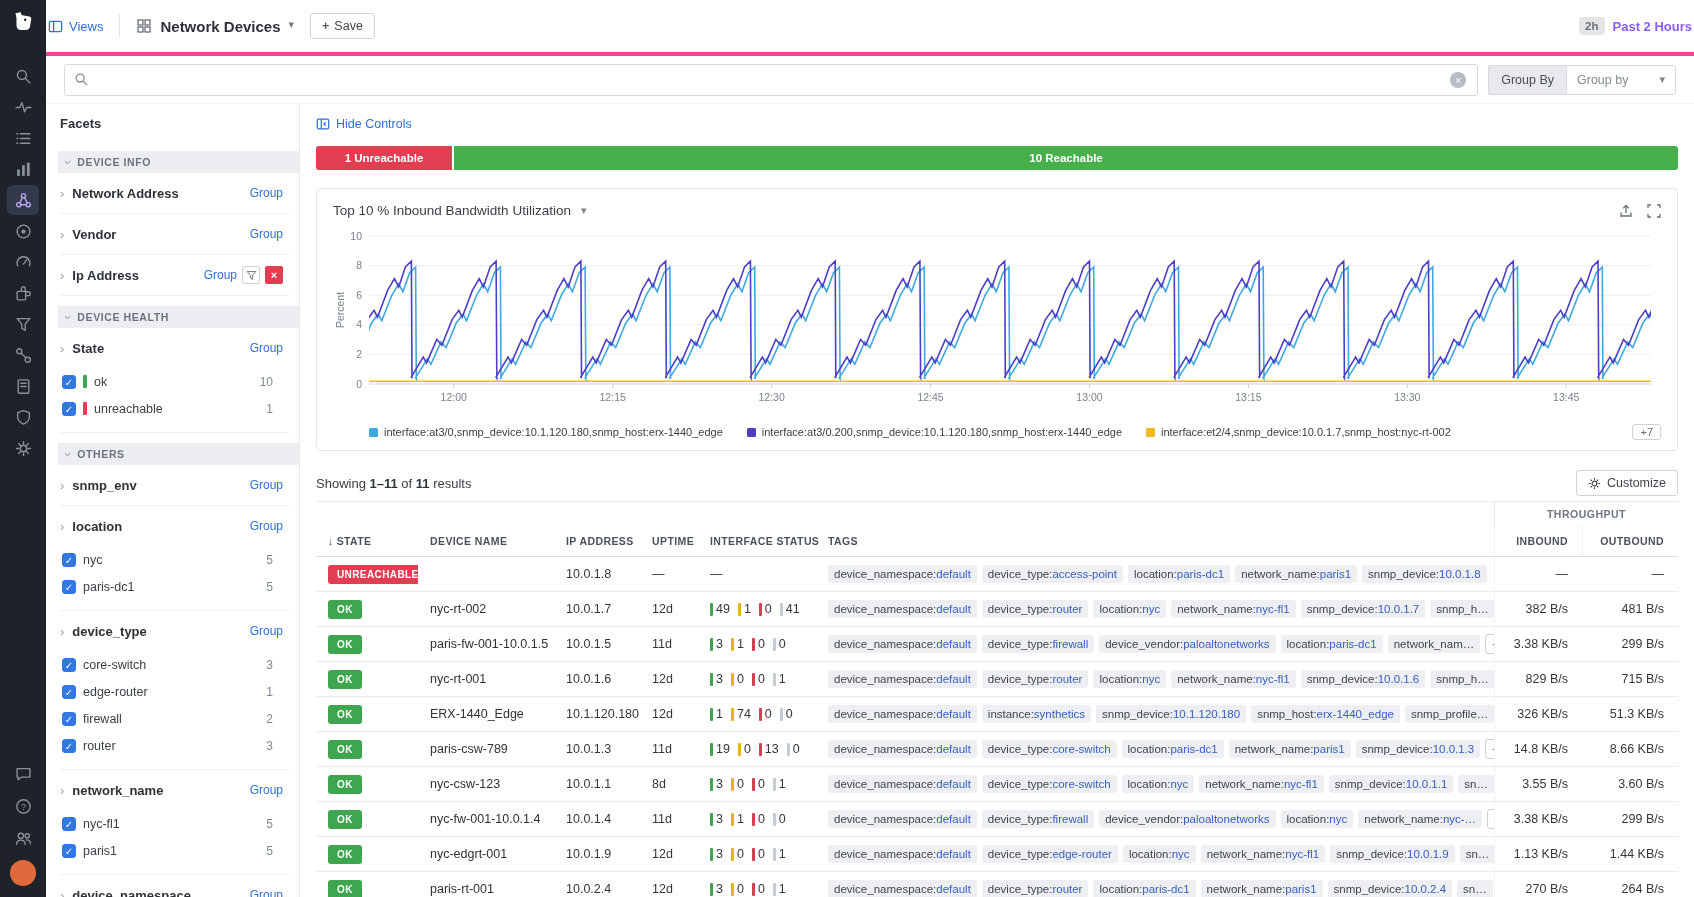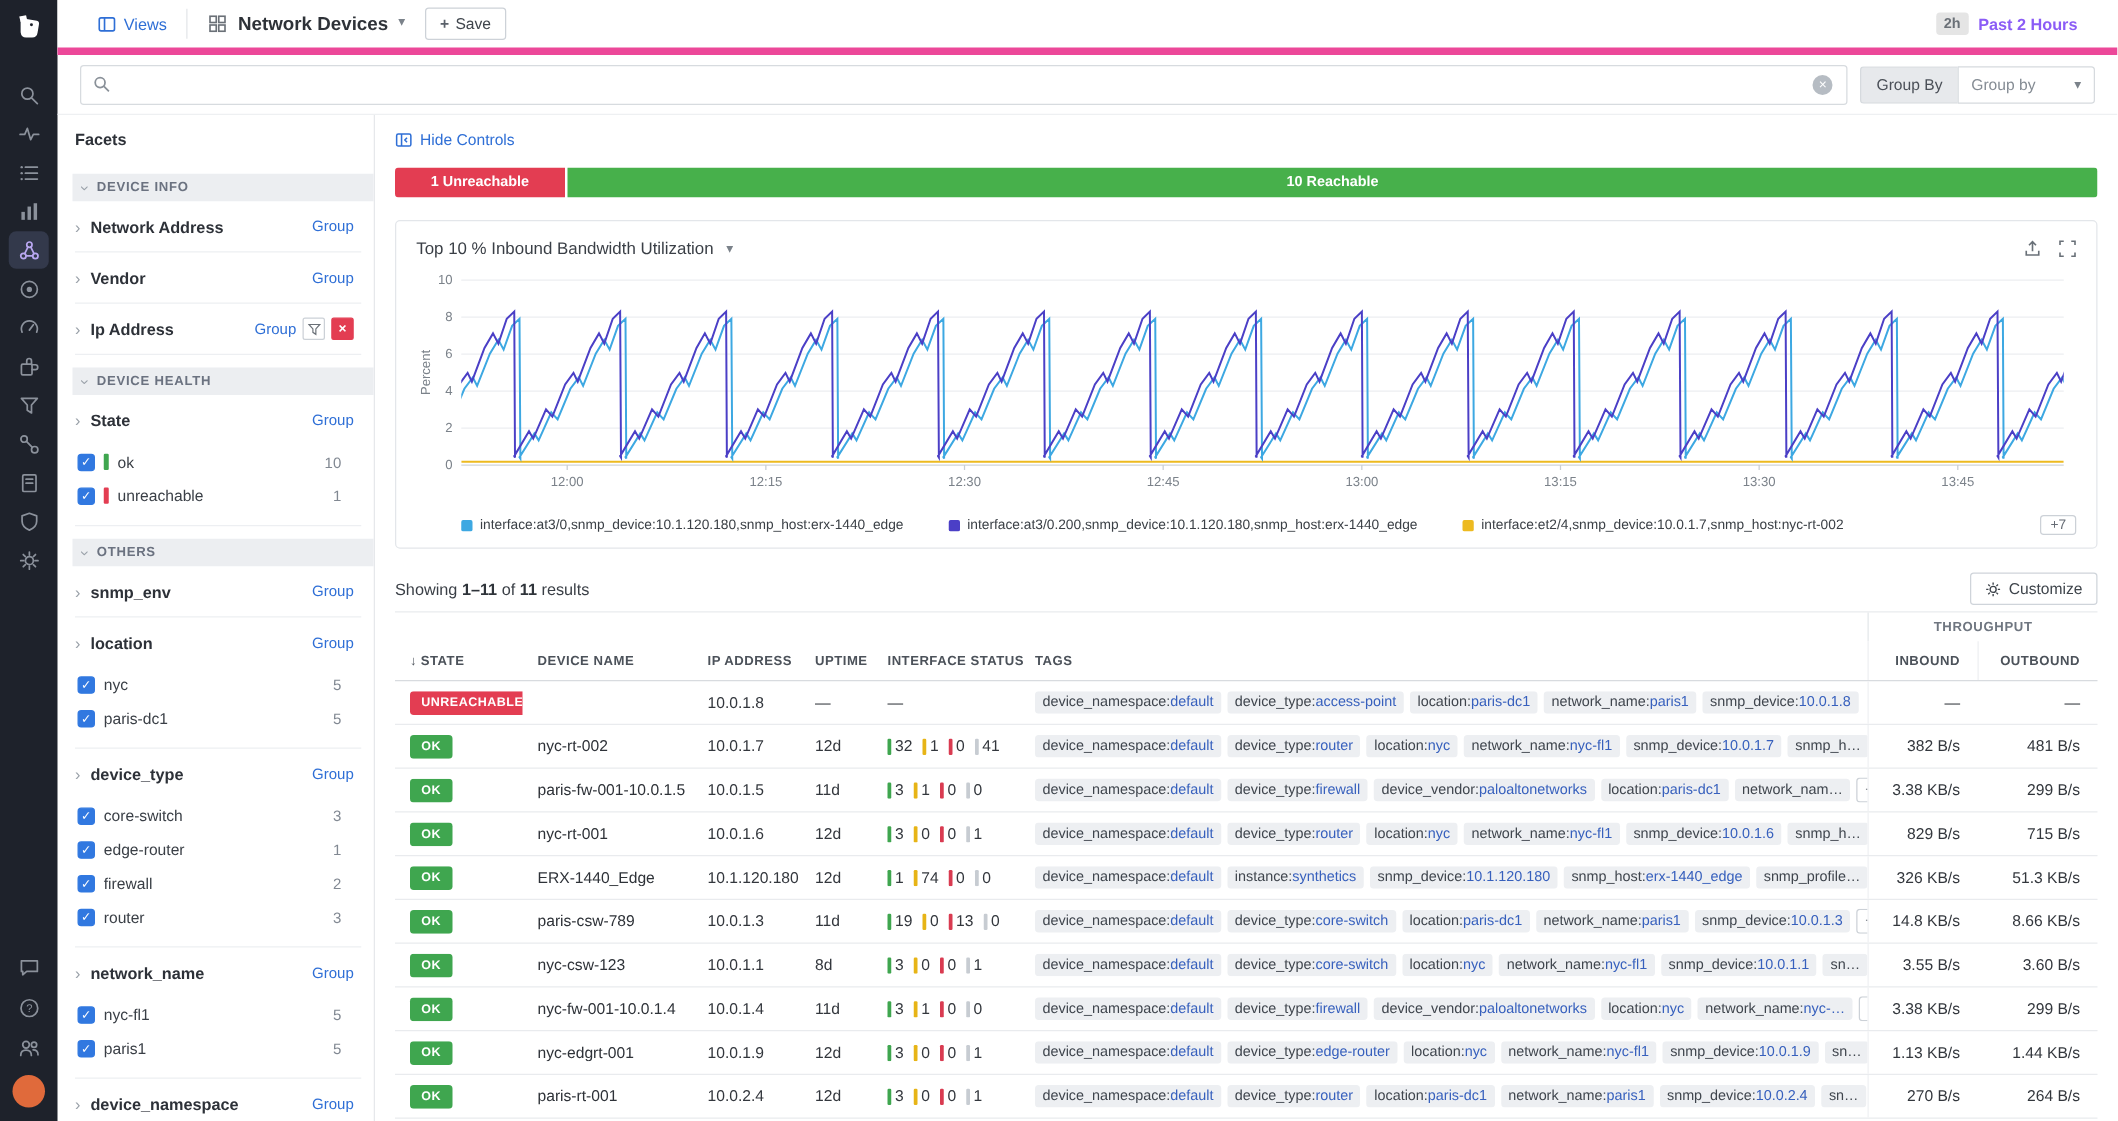--- a/index.html
+++ b/index.html
@@ -10,21 +10,21 @@
   
   #rail{width:46px;background:#1e222b;display:flex;flex-direction:column;align-items:center;padding:8px 0 10px;flex-shrink:0}
   .rail-logo{width:30px;height:30px;display:flex;align-items:center;justify-content:center;margin-bottom:22px;cursor:pointer}
   .rail-icon{width:32px;height:30px;display:flex;align-items:center;justify-content:center;color:#8b919b;margin:1px 0;border-radius:6px;cursor:pointer}
   .rail-icon.active{background:#33394b;color:#b9a7f0}
   .rail-icon.avatar{width:26px;height:26px;border-radius:50%;background:#e06a3b;margin-top:6px}
   #rail-bottom{margin-top:auto;display:flex;flex-direction:column;align-items:center}
 
   
   #main-col{flex:1;display:flex;flex-direction:column;min-width:0}
-  #topbar{height:44px;border-bottom:6px solid #ec4899;display:flex;align-items:center;padding:0 32px;flex-shrink:0;background:#fff}
+  #topbar{height:56px;border-bottom:4px solid #ec4899;display:flex;align-items:center;padding:0 2px;flex-shrink:0;background:#fff}
   .views-btn{display:flex;align-items:center;gap:6px;color:#2f6fd6;font-size:13px;cursor:pointer}
   .tb-div{width:1px;height:24px;background:#e4e6e9;margin:0 16px}
   .page-title-wrap{display:flex;align-items:flex-start;gap:8px;cursor:pointer}
   .page-title{font-size:15px;font-weight:bold;color:#2e3238}
   .caret{color:#7b828a;font-size:11px}
   .save-btn{display:flex;align-items:center;gap:5px;border:1px solid #cdd2d8;border-radius:3px;padding:5px 11px;font-size:12.5px;color:#3f454c;margin-left:16px;cursor:pointer;background:#fff}
   .save-btn .plus{font-weight:bold;color:#5a616a}
   .tb-right{margin-left:auto;display:flex;align-items:center;gap:8px}
   .time-badge{background:#e5e5e5;color:#6a7077;font-size:11.5px;font-weight:bold;border-radius:3px;padding:3px 6px;cursor:pointer}
   .time-label{font-size:13px;font-weight:bold;color:#8b5cf6;cursor:pointer}
@@ -524,21 +524,21 @@
               <line x1="1074.3140495867767" y1="158" x2="1074.3140495867767" y2="162" stroke="#c9ced3"></line>
               <text class="tk" x="1074.3140495867767" y="175" text-anchor="middle">13:30</text>
               <line x1="1233.2396694214876" y1="158" x2="1233.2396694214876" y2="162" stroke="#c9ced3"></line>
               <text class="tk" x="1233.2396694214876" y="175" text-anchor="middle">13:45</text>
               <text class="tk" transform="translate(11,84) rotate(-90)" text-anchor="middle">Percent</text>
               <polyline clip-path="url(#plotclip)" fill="none" stroke="#edba20" stroke-width="1.6" points="36.0,155.3 1318.0,155.3"></polyline>
               <polyline clip-path="url(#plotclip)" fill="none" stroke="#3da8e2" stroke-width="1.6" points="-2.1,151.7 9.7,132.7 13.1,138.3 23.3,115.9 28.4,121.5 38.5,97.0 45.3,88.0 48.7,94.7 58.9,69.0 65.7,57.8 69.9,65.7 76.7,46.7 82.6,41.1 83.3,152.8 82.6,151.7 94.5,132.7 97.9,138.3 108.0,115.9 113.1,121.5 123.3,97.0 130.1,88.0 133.5,94.7 143.6,69.0 150.4,57.8 154.7,65.7 161.4,46.7 167.4,41.1 168.0,152.8 167.4,151.7 179.2,132.7 182.6,138.3 192.8,115.9 197.9,121.5 208.1,97.0 214.8,88.0 218.2,94.7 228.4,69.0 235.2,57.8 239.4,65.7 246.2,46.7 252.1,41.1 252.8,152.8 252.1,151.7 264.0,132.7 267.4,138.3 277.6,115.9 282.7,121.5 292.8,97.0 299.6,88.0 303.0,94.7 313.2,69.0 319.9,57.8 324.2,65.7 331.0,46.7 336.9,41.1 337.5,152.8 336.9,151.7 348.8,132.7 352.2,138.3 362.3,115.9 367.4,121.5 377.6,97.0 384.4,88.0 387.8,94.7 397.9,69.0 404.7,57.8 408.9,65.7 415.7,46.7 421.7,41.1 422.3,152.8 421.7,151.7 433.5,132.7 436.9,138.3 447.1,115.9 452.2,121.5 462.3,97.0 469.1,88.0 472.5,94.7 482.7,69.0 489.5,57.8 493.7,65.7 500.5,46.7 506.4,41.1 507.1,152.8 506.4,151.7 518.3,132.7 521.7,138.3 531.8,115.9 536.9,121.5 547.1,97.0 553.9,88.0 557.3,94.7 567.4,69.0 574.2,57.8 578.5,65.7 585.2,46.7 591.2,41.1 591.8,152.8 591.2,151.7 603.0,132.7 606.4,138.3 616.6,115.9 621.7,121.5 631.9,97.0 638.6,88.0 642.0,94.7 652.2,69.0 659.0,57.8 663.2,65.7 670.0,46.7 675.9,41.1 676.6,152.8 675.9,151.7 687.8,132.7 691.2,138.3 701.4,115.9 706.5,121.5 716.6,97.0 723.4,88.0 726.8,94.7 737.0,69.0 743.7,57.8 748.0,65.7 754.8,46.7 760.7,41.1 761.3,152.8 760.7,151.7 772.6,132.7 776.0,138.3 786.1,115.9 791.2,121.5 801.4,97.0 808.2,88.0 811.6,94.7 821.7,69.0 828.5,57.8 832.7,65.7 839.5,46.7 845.5,41.1 846.1,152.8 845.5,151.7 857.3,132.7 860.7,138.3 870.9,115.9 876.0,121.5 886.1,97.0 892.9,88.0 896.3,94.7 906.5,69.0 913.3,57.8 917.5,65.7 924.3,46.7 930.2,41.1 930.9,152.8 930.2,151.7 942.1,132.7 945.5,138.3 955.6,115.9 960.7,121.5 970.9,97.0 977.7,88.0 981.1,94.7 991.2,69.0 998.0,57.8 1002.3,65.7 1009.0,46.7 1015.0,41.1 1015.6,152.8 1015.0,151.7 1026.8,132.7 1030.2,138.3 1040.4,115.9 1045.5,121.5 1055.7,97.0 1062.4,88.0 1065.8,94.7 1076.0,69.0 1082.8,57.8 1087.0,65.7 1093.8,46.7 1099.7,41.1 1100.4,152.8 1099.7,151.7 1111.6,132.7 1115.0,138.3 1125.2,115.9 1130.3,121.5 1140.4,97.0 1147.2,88.0 1150.6,94.7 1160.8,69.0 1167.6,57.8 1171.8,65.7 1178.6,46.7 1184.5,41.1 1185.1,152.8 1184.5,151.7 1196.4,132.7 1199.8,138.3 1209.9,115.9 1215.0,121.5 1225.2,97.0 1232.0,88.0 1235.4,94.7 1245.5,69.0 1252.3,57.8 1256.5,65.7 1263.3,46.7 1269.3,41.1 1269.9,152.8 1269.3,151.7 1281.1,132.7 1284.5,138.3 1294.7,115.9 1299.8,121.5 1309.9,97.0 1316.7,88.0 1320.1,94.7 1330.3,69.0 1337.1,57.8 1341.3,65.7 1348.1,46.7 1354.0,41.1 1354.7,152.8"></polyline>
               <polyline clip-path="url(#plotclip)" fill="none" stroke="#4b3fc6" stroke-width="1.6" points="-6.4,150.9 5.5,131.0 8.9,136.9 19.0,113.5 24.1,119.3 34.3,93.6 41.1,84.3 44.5,91.3 54.6,64.4 61.4,52.7 65.7,60.9 72.4,41.0 78.4,35.2 79.0,152.1 78.4,150.9 90.2,131.0 93.6,136.9 103.8,113.5 108.9,119.3 119.1,93.6 125.8,84.3 129.2,91.3 139.4,64.4 146.2,52.7 150.4,60.9 157.2,41.0 163.1,35.2 163.8,152.1 163.1,150.9 175.0,131.0 178.4,136.9 188.6,113.5 193.7,119.3 203.8,93.6 210.6,84.3 214.0,91.3 224.2,64.4 230.9,52.7 235.2,60.9 242.0,41.0 247.9,35.2 248.5,152.1 247.9,150.9 259.8,131.0 263.2,136.9 273.3,113.5 278.4,119.3 288.6,93.6 295.4,84.3 298.8,91.3 308.9,64.4 315.7,52.7 319.9,60.9 326.7,41.0 332.7,35.2 333.3,152.1 332.7,150.9 344.5,131.0 347.9,136.9 358.1,113.5 363.2,119.3 373.3,93.6 380.1,84.3 383.5,91.3 393.7,64.4 400.5,52.7 404.7,60.9 411.5,41.0 417.4,35.2 418.1,152.1 417.4,150.9 429.3,131.0 432.7,136.9 442.8,113.5 447.9,119.3 458.1,93.6 464.9,84.3 468.3,91.3 478.4,64.4 485.2,52.7 489.5,60.9 496.2,41.0 502.2,35.2 502.8,152.1 502.2,150.9 514.0,131.0 517.4,136.9 527.6,113.5 532.7,119.3 542.9,93.6 549.6,84.3 553.0,91.3 563.2,64.4 570.0,52.7 574.2,60.9 581.0,41.0 586.9,35.2 587.6,152.1 586.9,150.9 598.8,131.0 602.2,136.9 612.4,113.5 617.5,119.3 627.6,93.6 634.4,84.3 637.8,91.3 648.0,64.4 654.8,52.7 659.0,60.9 665.8,41.0 671.7,35.2 672.3,152.1 671.7,150.9 683.6,131.0 687.0,136.9 697.1,113.5 702.2,119.3 712.4,93.6 719.2,84.3 722.6,91.3 732.7,64.4 739.5,52.7 743.7,60.9 750.5,41.0 756.5,35.2 757.1,152.1 756.5,150.9 768.3,131.0 771.7,136.9 781.9,113.5 787.0,119.3 797.1,93.6 803.9,84.3 807.3,91.3 817.5,64.4 824.3,52.7 828.5,60.9 835.3,41.0 841.2,35.2 841.9,152.1 841.2,150.9 853.1,131.0 856.5,136.9 866.7,113.5 871.7,119.3 881.9,93.6 888.7,84.3 892.1,91.3 902.3,64.4 909.0,52.7 913.3,60.9 920.1,41.0 926.0,35.2 926.6,152.1 926.0,150.9 937.8,131.0 941.2,136.9 951.4,113.5 956.5,119.3 966.7,93.6 973.4,84.3 976.8,91.3 987.0,64.4 993.8,52.7 998.0,60.9 1004.8,41.0 1010.7,35.2 1011.4,152.1 1010.7,150.9 1022.6,131.0 1026.0,136.9 1036.2,113.5 1041.3,119.3 1051.4,93.6 1058.2,84.3 1061.6,91.3 1071.8,64.4 1078.6,52.7 1082.8,60.9 1089.6,41.0 1095.5,35.2 1096.1,152.1 1095.5,150.9 1107.4,131.0 1110.8,136.9 1120.9,113.5 1126.0,119.3 1136.2,93.6 1143.0,84.3 1146.4,91.3 1156.5,64.4 1163.3,52.7 1167.6,60.9 1174.3,41.0 1180.3,35.2 1180.9,152.1 1180.3,150.9 1192.1,131.0 1195.5,136.9 1205.7,113.5 1210.8,119.3 1220.9,93.6 1227.7,84.3 1231.1,91.3 1241.3,64.4 1248.1,52.7 1252.3,60.9 1259.1,41.0 1265.0,35.2 1265.7,152.1 1265.0,150.9 1276.9,131.0 1280.3,136.9 1290.5,113.5 1295.5,119.3 1305.7,93.6 1312.5,84.3 1315.9,91.3 1326.1,64.4 1332.8,52.7 1337.1,60.9 1343.9,41.0 1349.8,35.2 1350.4,152.1"></polyline>
             </svg>
           <div class="legend">
-            <span id="legend-items" style="display:flex;gap:36px">
+            <span id="legend-items" style="display:flex;gap:24px">
                 <span class="lg-item">
                   <span class="sw" style="background: rgb(61, 168, 226);"></span>
                   <span>interface:at3/0,snmp_device:10.1.120.180,snmp_host:erx-1440_edge</span>
                 </span>
                 <span class="lg-item">
                   <span class="sw" style="background: rgb(75, 63, 198);"></span>
                   <span>interface:at3/0.200,snmp_device:10.1.120.180,snmp_host:erx-1440_edge</span>
                 </span>
                 <span class="lg-item">
                   <span class="sw" style="background: rgb(237, 186, 32);"></span>
@@ -603,21 +603,21 @@
                 <div class="td num">—</div>
               </div>
               <div class="tgrid trow">
                 <div class="td"><span class="badge" style="background: rgb(63, 166, 79);">OK</span></div>
                 <div class="td name">nyc-rt-002</div>
                 <div class="td">10.0.1.7</div>
                 <div class="td">12d</div>
                 <div class="td ifs">
                   <span class="grp">
                     <span class="bar" style="background: rgb(63, 166, 79);"></span>
-                    <span class="cnt">32</span>
+                    <span class="cnt">49</span>
                   </span>
                   <span class="grp">
                     <span class="bar" style="background: rgb(231, 180, 22);"></span>
                     <span class="cnt">1</span>
                   </span>
                   <span class="grp">
                     <span class="bar" style="background: rgb(217, 59, 81);"></span>
                     <span class="cnt">0</span>
                   </span>
                   <span class="grp">

